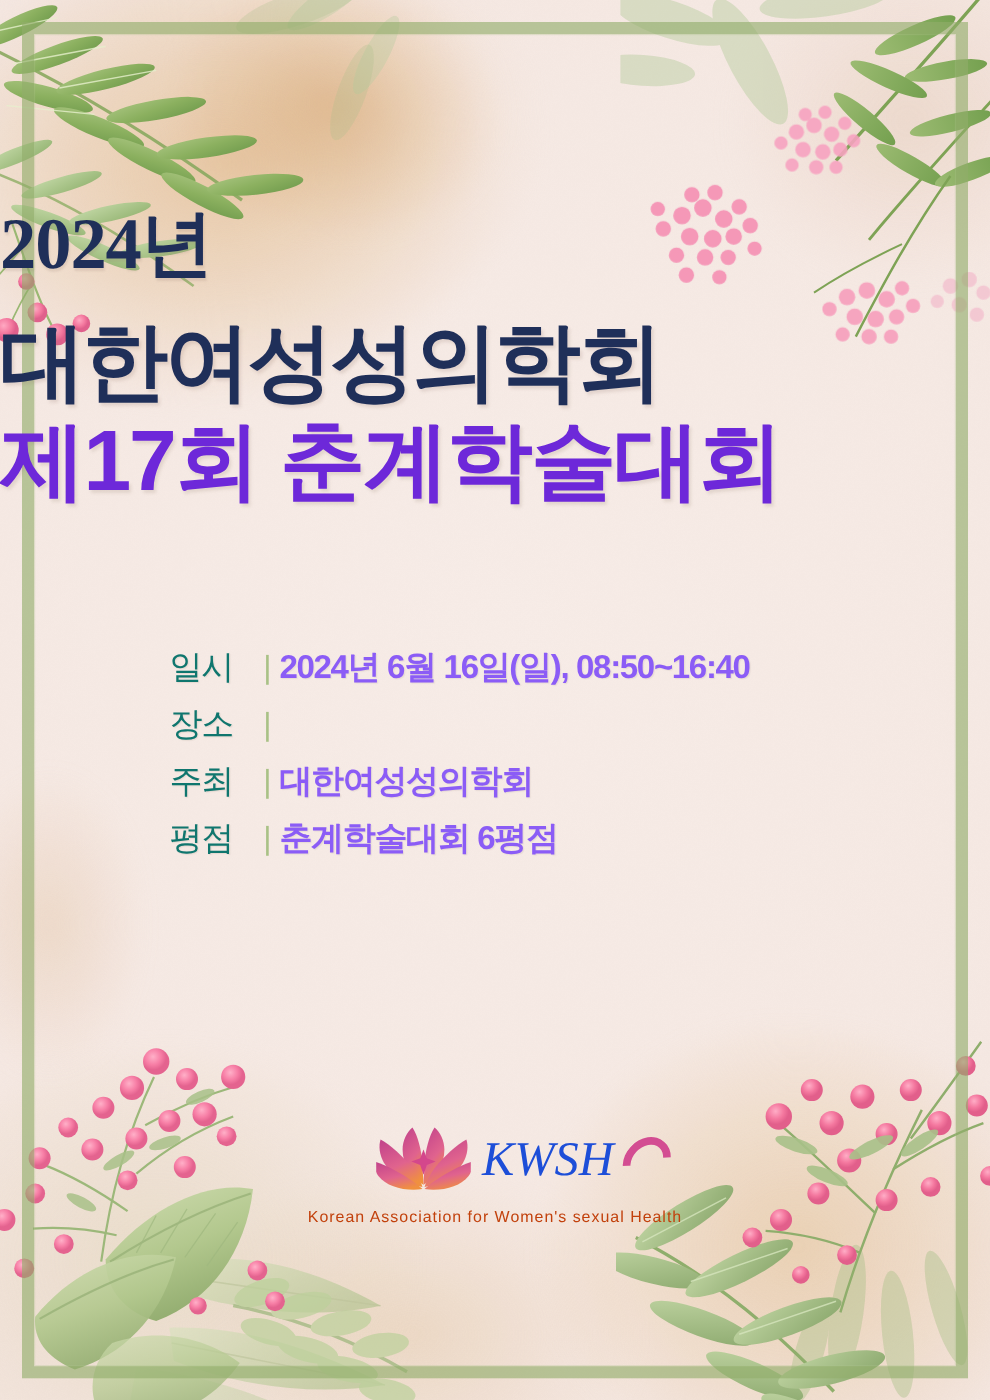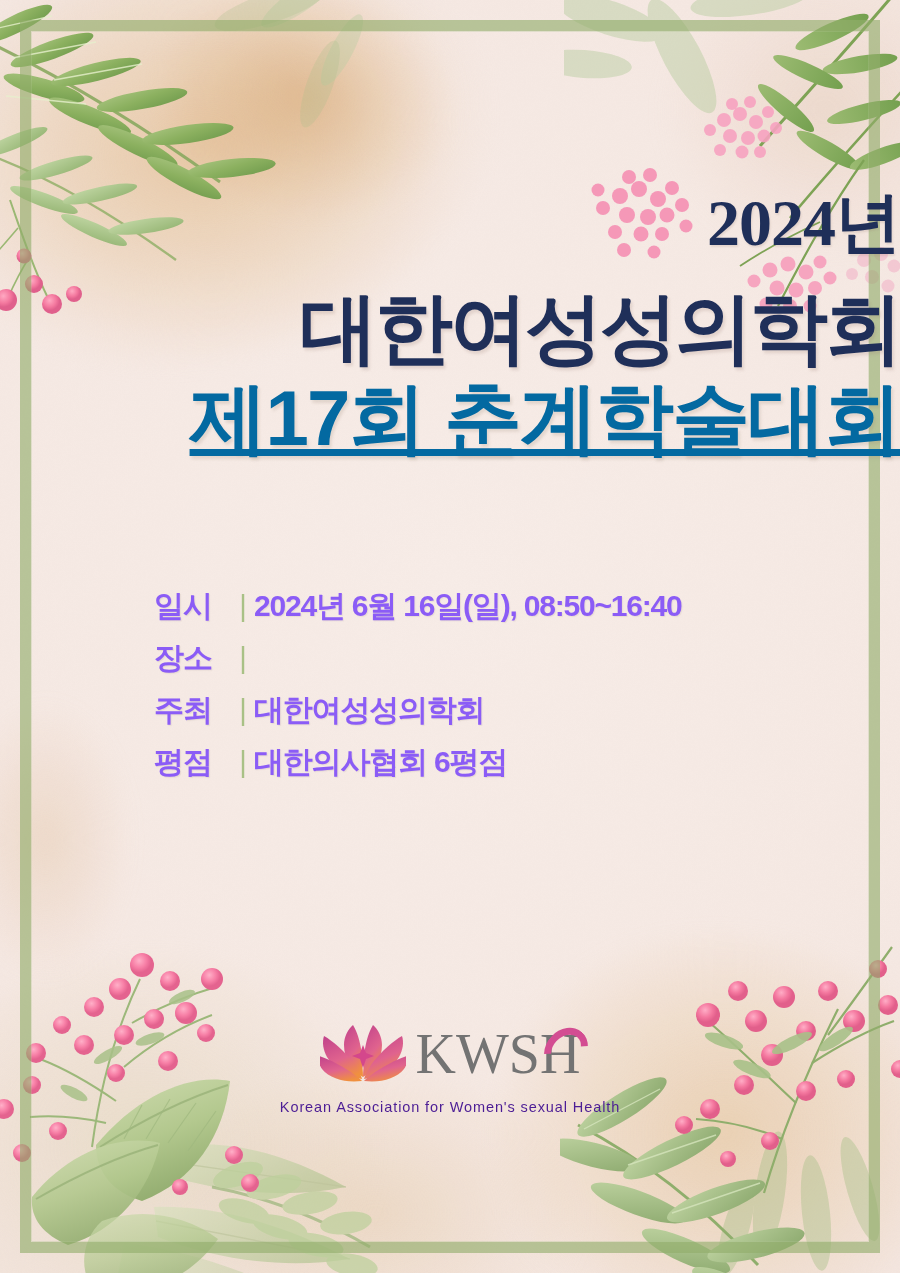--- a/index.html
+++ b/index.html
@@ -117,21 +117,21 @@
   
   .content {
     position: absolute;
     inset: 0;
   }
 
   .title-block {
     position: absolute;
     left: 0; right: 0;
     top: 190px;
-    text-align: right;
+    text-align: left;
   }
   .title-year {
     font-family: "Liberation Serif", "DejaVu Serif", serif;
     font-weight: bold;
     font-size: 66px;
     line-height: 1.0;
     letter-spacing: -1px;
     color: #1f2f59;
     text-shadow: 1px 2px 2px rgba(150,120,110,0.18);
   }
@@ -145,23 +145,22 @@
     color: #1f2f59;
     text-shadow: 2px 3px 3px rgba(150,120,110,0.20);
   }
   .title-sub {
     margin-top: 6px;
     font-family: "Liberation Sans", "DejaVu Sans", sans-serif;
     font-weight: bold;
     font-size: 78px;
     line-height: 1.1;
     letter-spacing: -2px;
-    color: #0369a1;
+    color: #6d28d9;
     text-shadow: 2px 3px 3px rgba(150,130,110,0.20);
-    text-decoration: underline;
   }
 
   
   .info {
     position: absolute;
     left: 0; right: 0;
     top: 586px;
   }
   .info-inner {
     width: 600px;
@@ -171,23 +170,23 @@
   .info-row {
     display: flex;
     align-items: baseline;
     height: 52px;
   }
   .info-label {
     width: 78px;
     flex: 0 0 78px;
     text-align: left;
     font-size: 30px;
-    font-weight: bold;
+    font-weight: normal;
     letter-spacing: -1px;
-    color: #8b5cf6;
+    color: #0f766e;
     text-shadow: 1px 1px 1px rgba(150,130,110,0.16);
   }
   .info-sep {
     flex: 0 0 22px;
     font-size: 29px;
     font-weight: normal;
     color: #a9c186;
     text-align: center;
   }
   .info-value {
@@ -210,45 +209,46 @@
   .logo-row {
     display: flex;
     align-items: center;
     justify-content: center;
     gap: 10px;
     height: 72px;
   }
   .logo-mark { width: 86px; height: 66px; flex: 0 0 86px; }
   .logo-word {
     font-family: "Liberation Serif", "DejaVu Serif", serif;
-    font-size: 56px;
+    font-size: 44px;
     line-height: 1;
     letter-spacing: 0px;
-    color: #737373;
+    color: #1d4ed8;
     position: relative;
     display: inline-block;
+    font-style: italic;
   }
   .logo-word .s-arc {
     position: absolute;
     left: 126px;
     top: 4px;
     width: 34px;
     height: 26px;
     border: 7px solid #d34d92;
     border-bottom-color: transparent;
     border-left-color: transparent;
     border-radius: 50%;
     transform: rotate(-48deg);
     pointer-events: none;
   }
   .logo-tag {
     margin-top: 9px;
     font-size: 14.5px;
     letter-spacing: 0.9px;
-    color: #4c1d95;
+    color: #c2410c;
     font-weight: normal;
   }
 </style>
 </head>
 <body>
 
 <div class="poster">
 
   <div class="paper-base"></div>
 
@@ -652,21 +652,21 @@
 
         <div class="info-row">
           <div class="info-label">주최</div>
           <div class="info-sep">|</div>
           <div class="info-value">대한여성성의학회</div>
         </div>
 
         <div class="info-row">
           <div class="info-label">평점</div>
           <div class="info-sep">|</div>
-          <div class="info-value">대한의사협회 6평점</div>
+          <div class="info-value">춘계학술대회 6평점</div>
         </div>
 
       </div>
     </div>
 
     <div class="logo">
       <div class="logo-row">
         <svg class="logo-mark" viewBox="0 0 86 66" aria-hidden="true">
           <defs>
             <linearGradient id="petalG" x1="0.2" y1="0" x2="0.6" y2="1">

